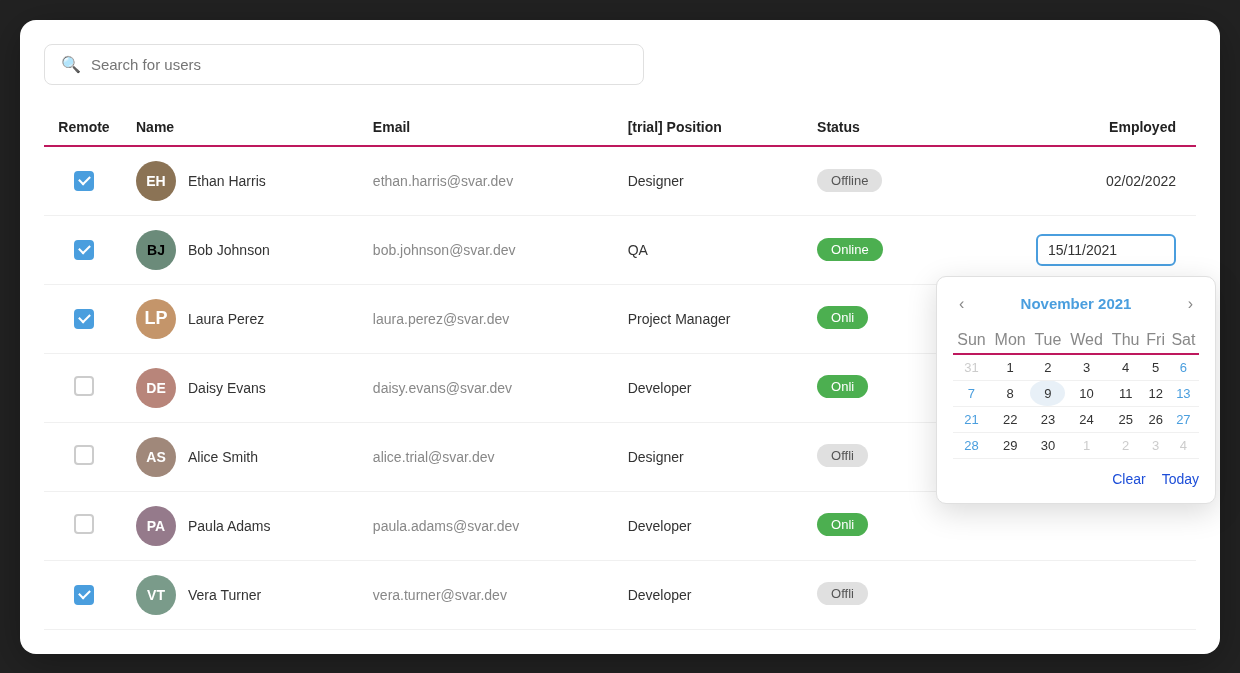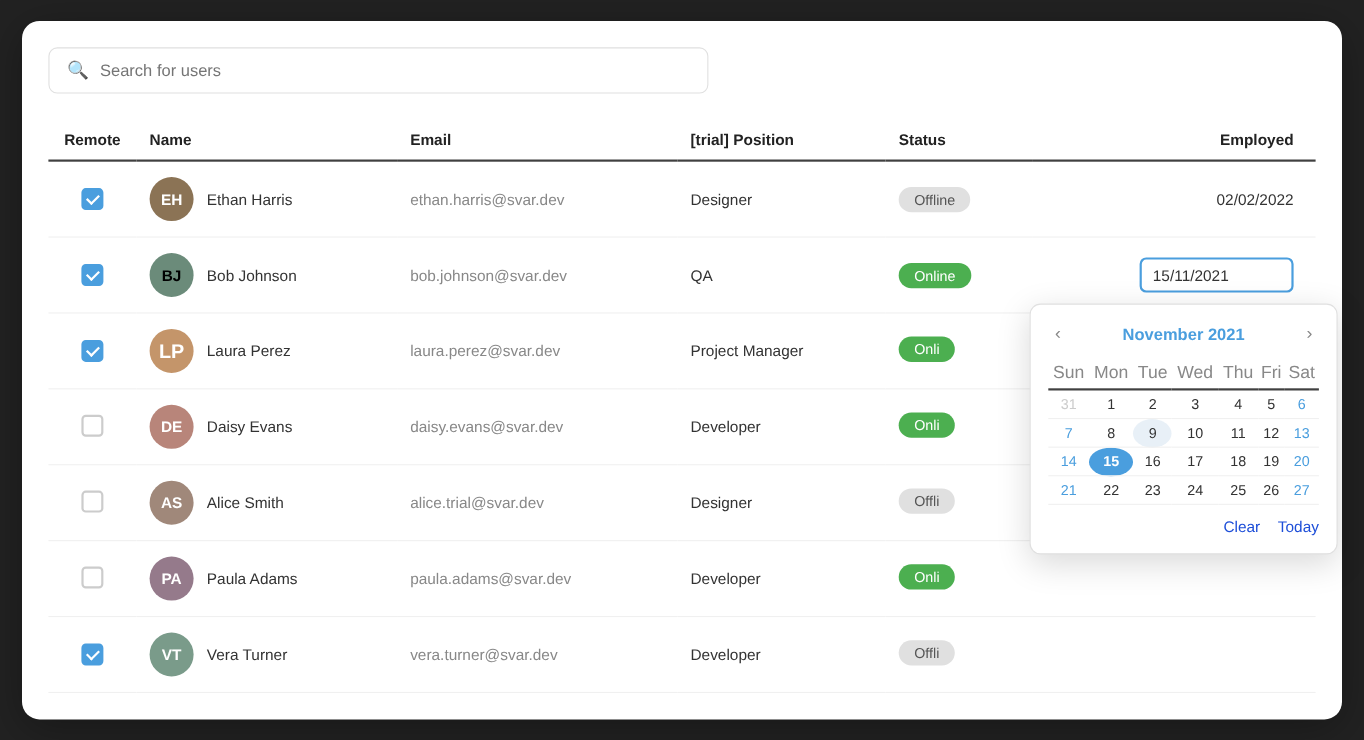--- a/index.html
+++ b/index.html
@@ -44,21 +44,21 @@
     table {
       width: 100%;
       border-collapse: collapse;
     }
     thead tr th {
       text-align: left;
       font-size: 14px;
       font-weight: 600;
       color: #222;
       padding: 10px 12px;
-      border-bottom: 2px solid #404040;
+      border-bottom: 2px solid #be185d;
     }
     thead tr th.remote-col { width: 80px; text-align: center; }
     thead tr th.employed-col { text-align: right; padding-right: 20px; }
     tbody tr td {
       padding: 14px 12px;
       font-size: 14px;
       color: #333;
       border-bottom: 1px solid #f0f0f0;
       vertical-align: middle;
     }
@@ -288,37 +288,37 @@
                   <tr>
                     <td class="weekend">7</td>
                     <td class="">8</td>
                     <td class="selected-9">9</td>
                     <td class="">10</td>
                     <td class="">11</td>
                     <td class="">12</td>
                     <td class="weekend">13</td>
                   </tr>
                   <tr>
-                    <td class="weekend">14</td>
-                    <td class="today">15</td>
-                    <td class="">16</td>
-                    <td class="">17</td>
-                    <td class="">18</td>
-                    <td class="">19</td>
-                    <td class="weekend">20</td>
-                  </tr>
-                  <tr>
                     <td class="weekend">21</td>
                     <td class="">22</td>
                     <td class="">23</td>
                     <td class="">24</td>
                     <td class="">25</td>
                     <td class="">26</td>
                     <td class="weekend">27</td>
                   </tr>
+                  <tr>
+                    <td class="weekend">28</td>
+                    <td class="">29</td>
+                    <td class="">30</td>
+                    <td class="other-month">1</td>
+                    <td class="other-month">2</td>
+                    <td class="other-month">3</td>
+                    <td class="other-month">4</td>
+                  </tr>
                </tbody>
              </table>
              <div class="cal-footer">
                <button class="cal-footer-clear">Clear</button>
                <button class="cal-footer-today">Today</button>
              </div>
            </div>
     </td>
   </tr>
         <tr>

